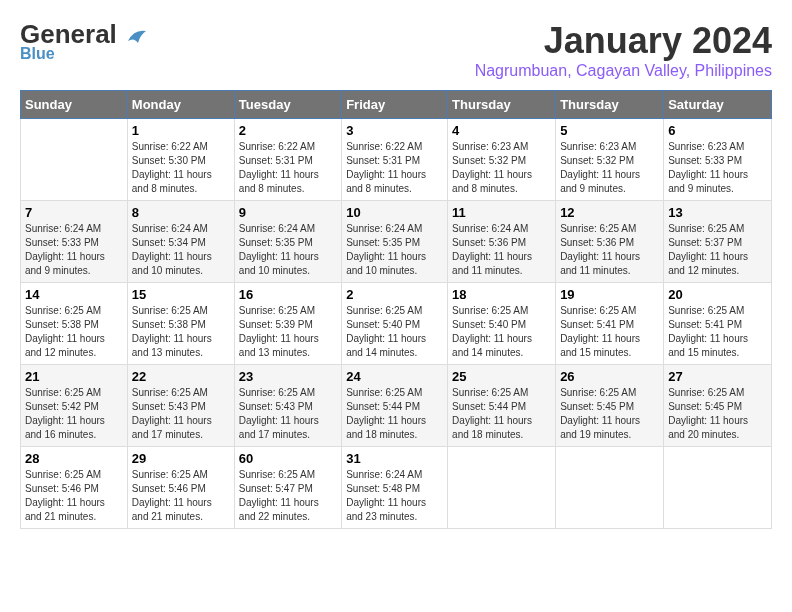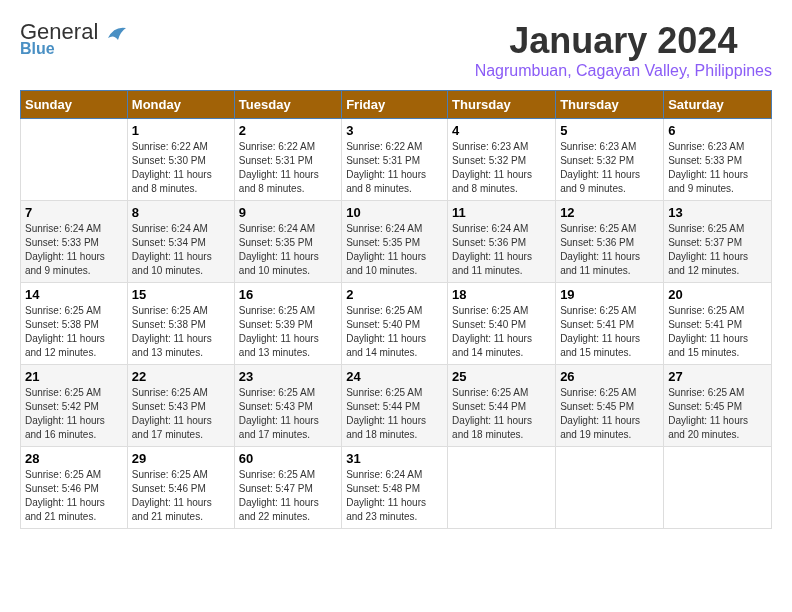--- a/index.html
+++ b/index.html
@@ -15,38 +15,38 @@
       justify-content: space-between;
       align-items: flex-start;
       margin-bottom: 10px;
     }
     .logo {
       display: flex;
       flex-direction: column;
       align-items: flex-start;
     }
     .title-block {
-      text-align: center;
+      text-align: right;
     }
     .month-title {
       font-size: 36px;
       font-weight: bold;
       color: #333;
     }
     .location-title {
       font-size: 16px;
       color: #8b5cf6;
     }
     table {
       width: 100%;
       border-collapse: collapse;
       font-size: 11px;
     }
     thead tr {
-      background-color: #a16207;
+      background-color: #737373;
       color: #fff;
     }
     thead th {
       padding: 6px 4px;
       text-align: left;
       font-size: 13px;
       font-weight: bold;
       border: 1px solid #4a7db5;
     }
     tbody tr {
@@ -79,21 +79,21 @@
     .empty-cell {
       background-color: #fff !important;
     }
   </style>
 </head>
 <body>
 
 <div class="header">
   <div class="logo">
     <div style="display:flex; align-items:center; gap:4px;">
-      <div style="font-size:22px; font-weight:normal; line-height:1.1;">
+      <div style="font-size:26px; font-weight:bold; line-height:1.1;">
         <span style="color:#333;">General</span>
         <svg width="22" height="18" viewBox="0 0 22 18" style="vertical-align:middle; margin-left:2px;">
           <path d="M2 14 Q8 2 20 4 Q14 8 12 16 Q8 10 2 14Z" fill="#4a90c4"></path>
         </svg>
       </div>
     </div>
     <div style="font-size:16px; font-weight:bold; color:#4a90c4; margin-top:-4px;">
       <span>Blue</span>
     </div>
   </div>

